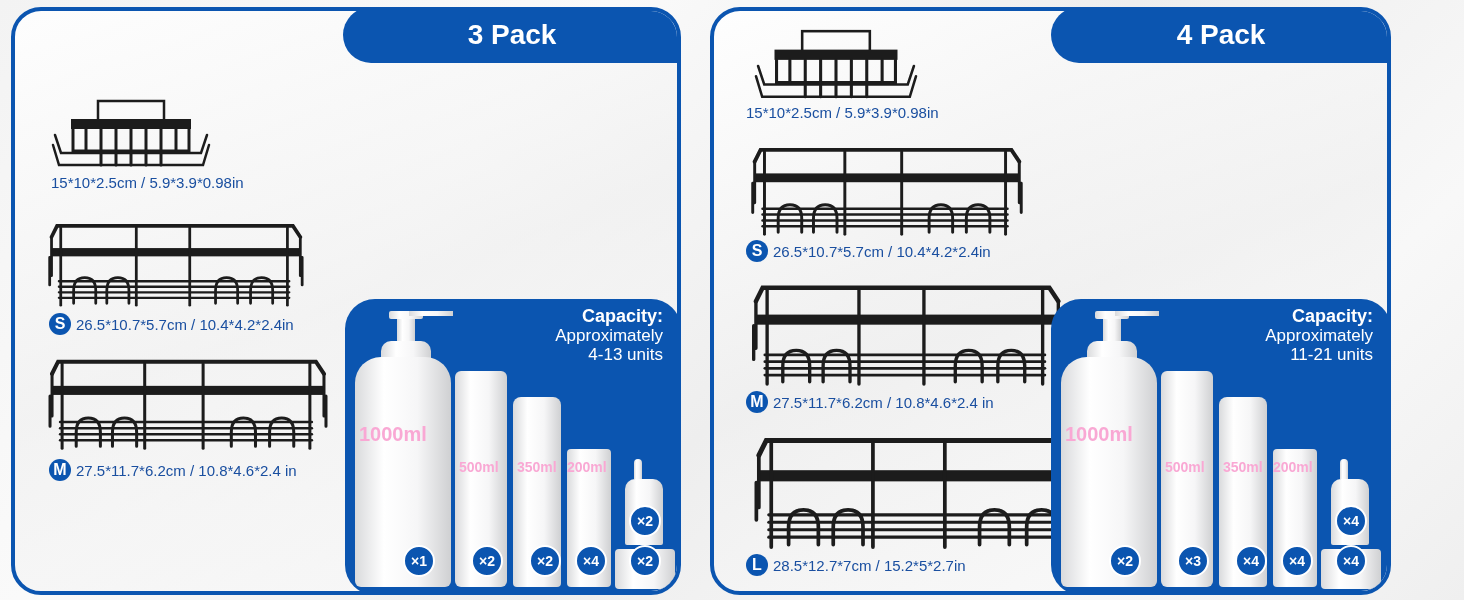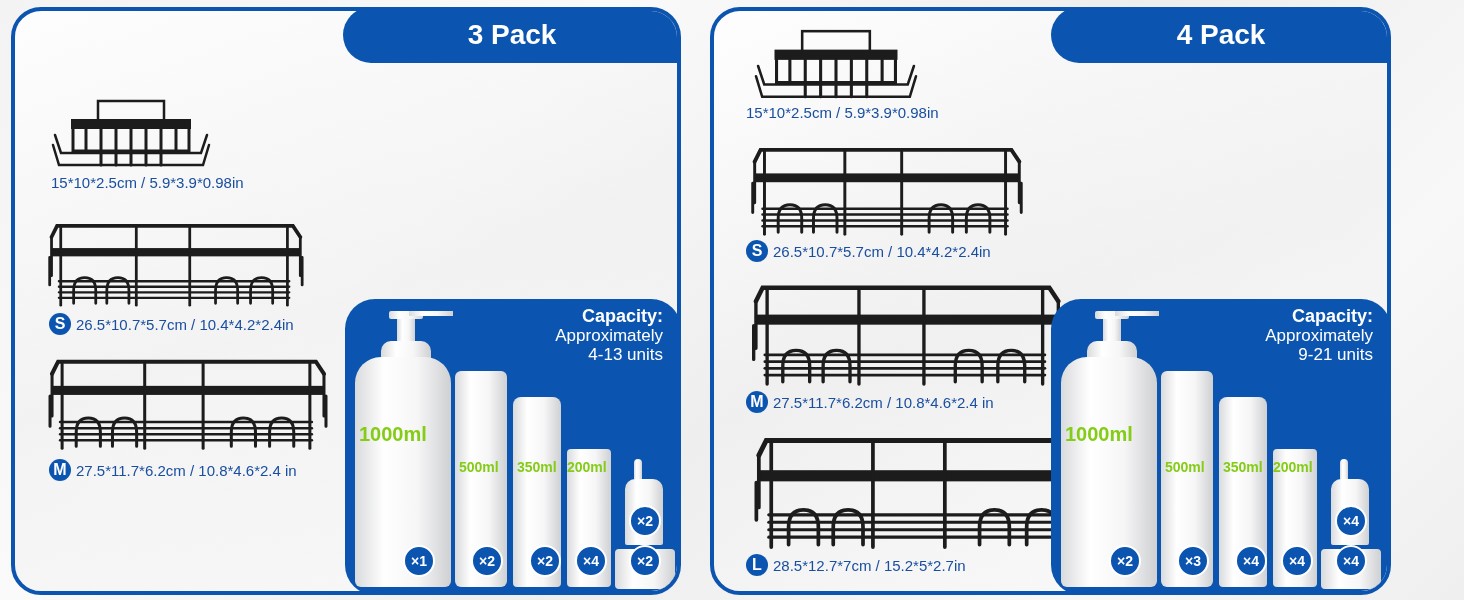--- a/index.html
+++ b/index.html
@@ -91,21 +91,21 @@
     line-height: 19px;
   }
   .cap-text .cap-title { font-weight: bold; font-size: 18px; }
 
   .bottle {
     position: absolute;
     background: linear-gradient(90deg, #d9dadc 0%, #ffffff 30%, #f6f6f7 65%, #cfd0d2 100%);
   }
   .bottle-label {
     position: absolute;
-    color: #84cc16;
+    color: #f9a8d4;
     font-weight: bold;
     font-family: "Liberation Sans", sans-serif;
     white-space: nowrap;
   }
   .count-badge {
     position: absolute;
     width: 32px; height: 32px;
     border-radius: 50%;
     background: #0b55b0;
     border: 2px solid #fff;
@@ -261,21 +261,21 @@
     </svg>
   <div class="dim-label" style="left:32px; top:543px;">
     <span class="size-badge">L</span>
     <span>28.5*12.7*7cm / 15.2*5*2.7in</span>
   </div>
 
   <div class="capacity-box">
     <div class="cap-text">
       <div class="cap-title">Capacity:</div>
       <div>Approximately</div>
-      <div>9-21 units</div>
+      <div>11-21 units</div>
     </div>
 
     <div class="bottle" style="left:44px; top:12px; width:34px; height:8px; border-radius:2px;"></div>
     <div class="bottle" style="left:64px; top:12px; width:44px; height:5px;"></div>
     <div class="bottle" style="left:52px; top:20px; width:18px; height:22px;"></div>
     <div class="bottle" style="left:36px; top:42px; width:50px; height:20px; border-radius:10px 10px 0 0;"></div>
     <div class="bottle" style="left:10px; top:58px; width:96px; height:230px; border-radius:26px 26px 6px 6px;"></div>
     <div class="bottle-label" style="left:14px; top:124px; font-size:20px;">1000ml</div>
     <div class="count-badge" style="left:58px; top:246px;">×2</div>
 

